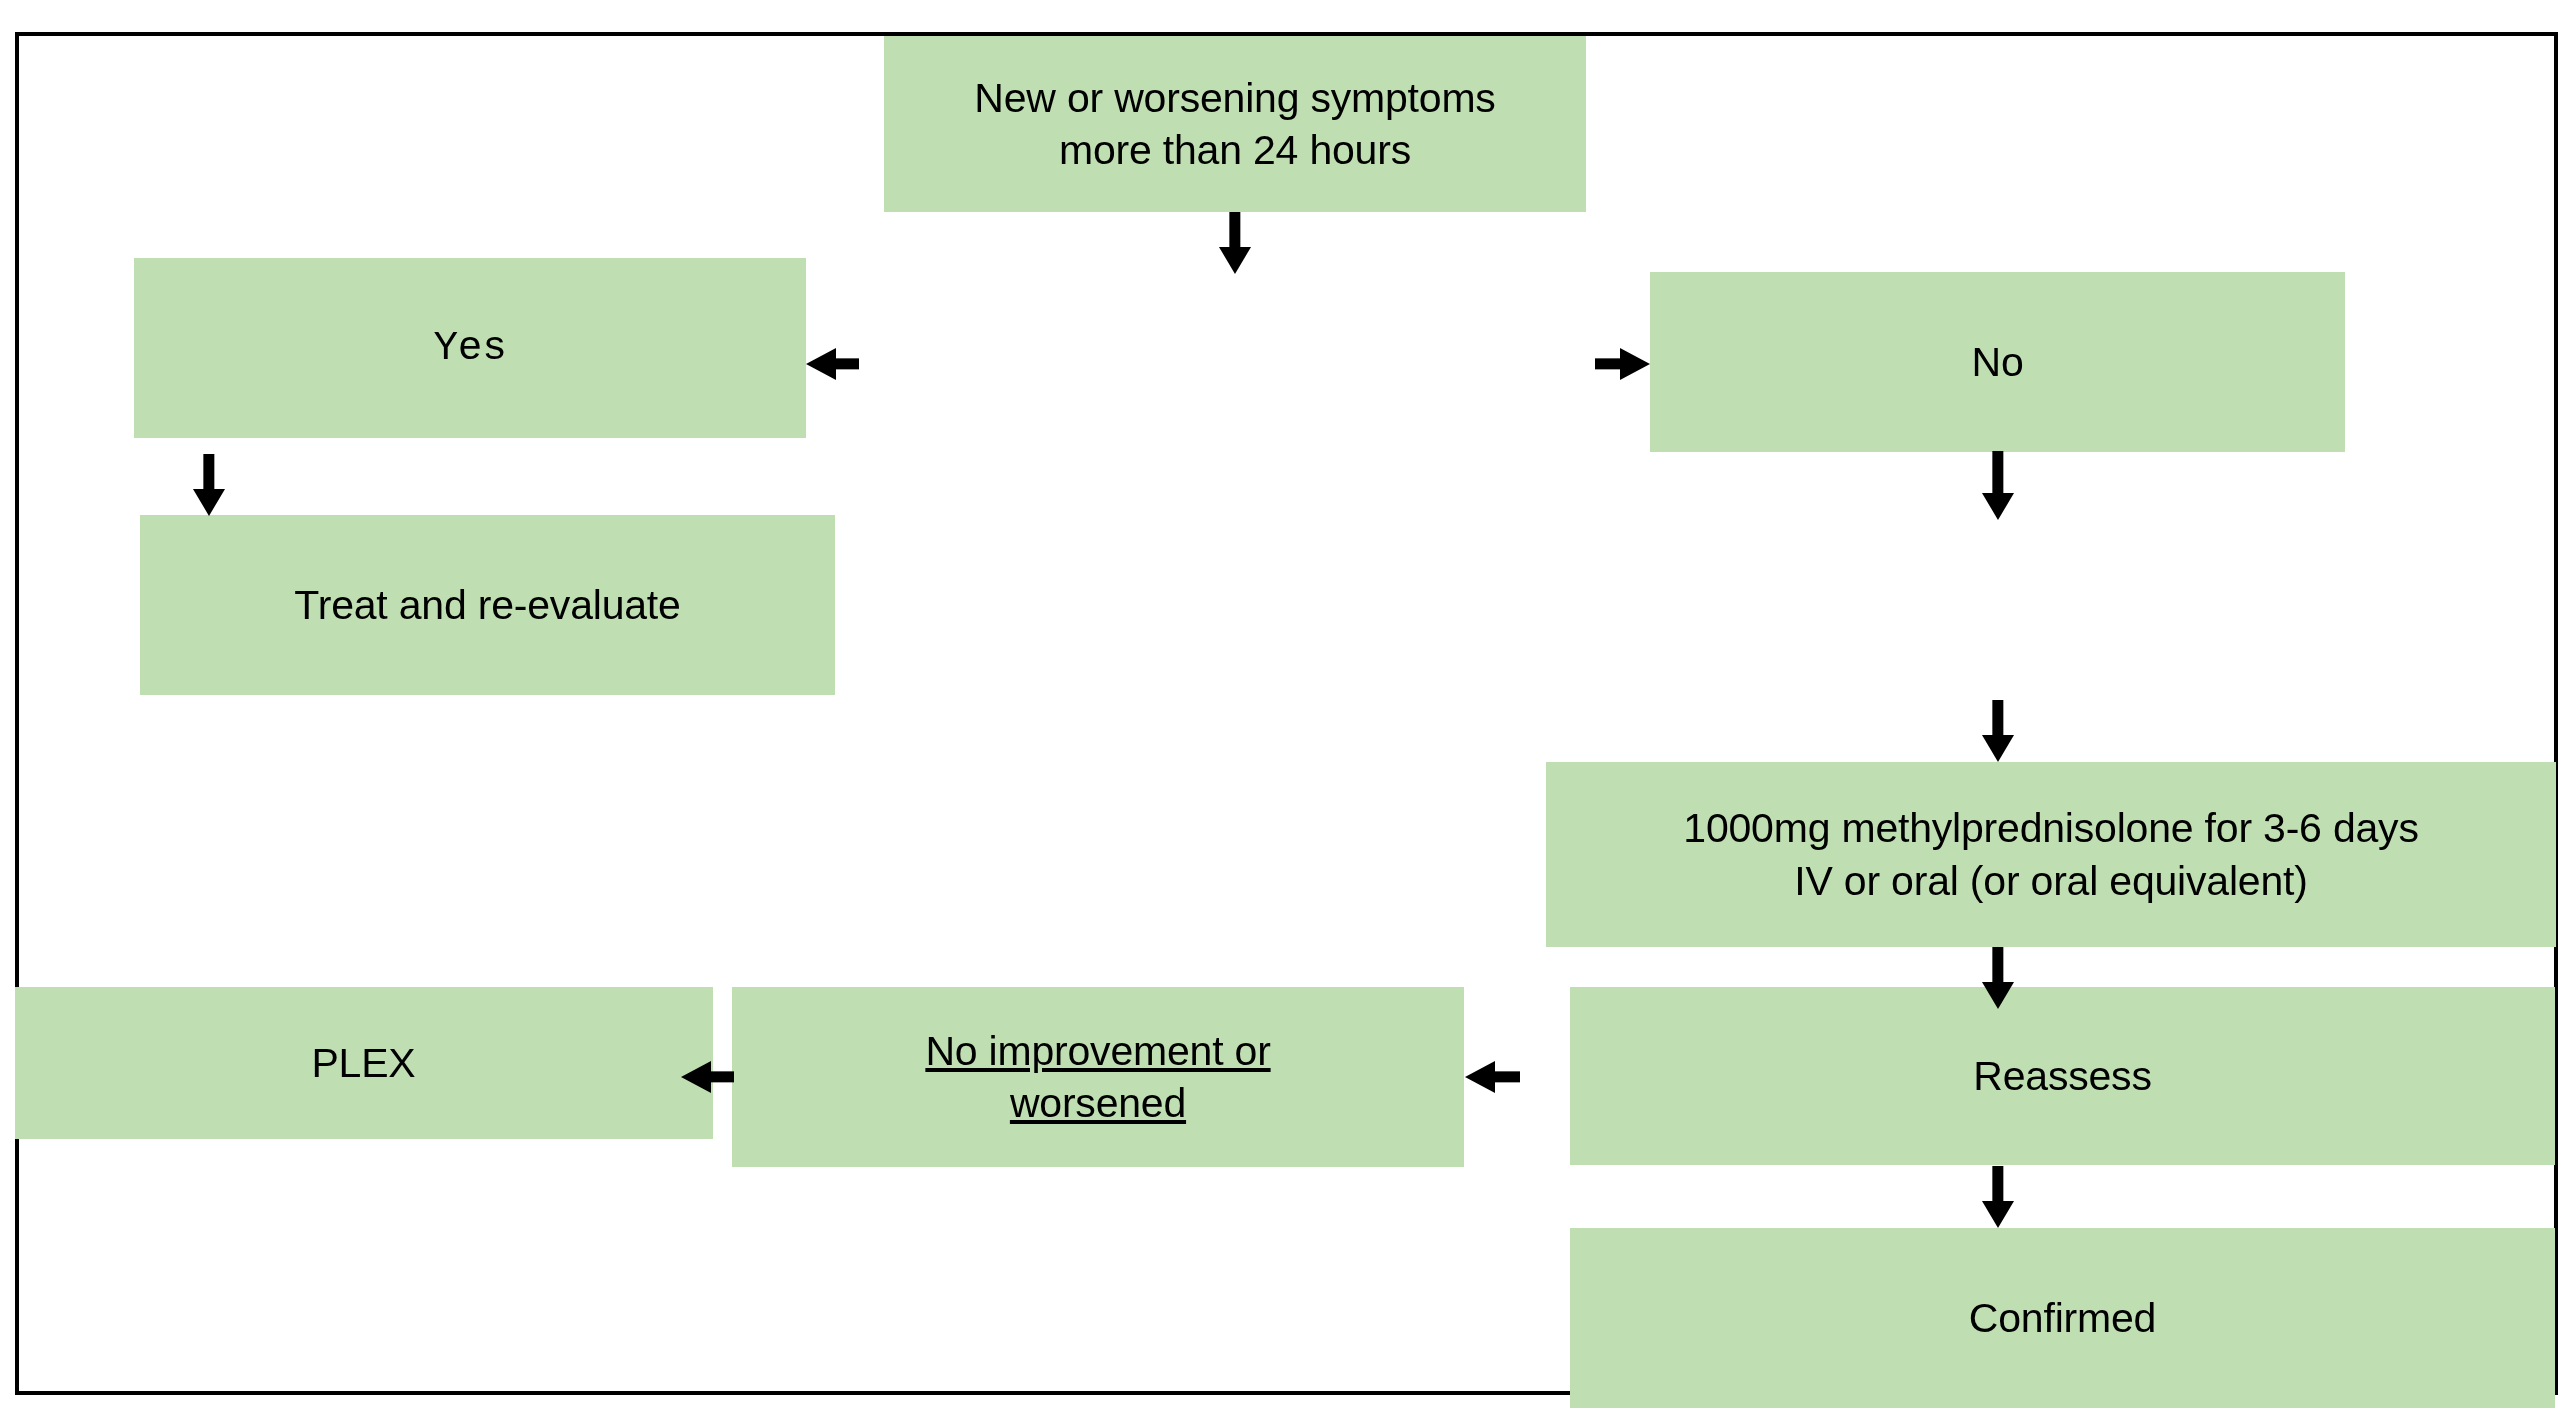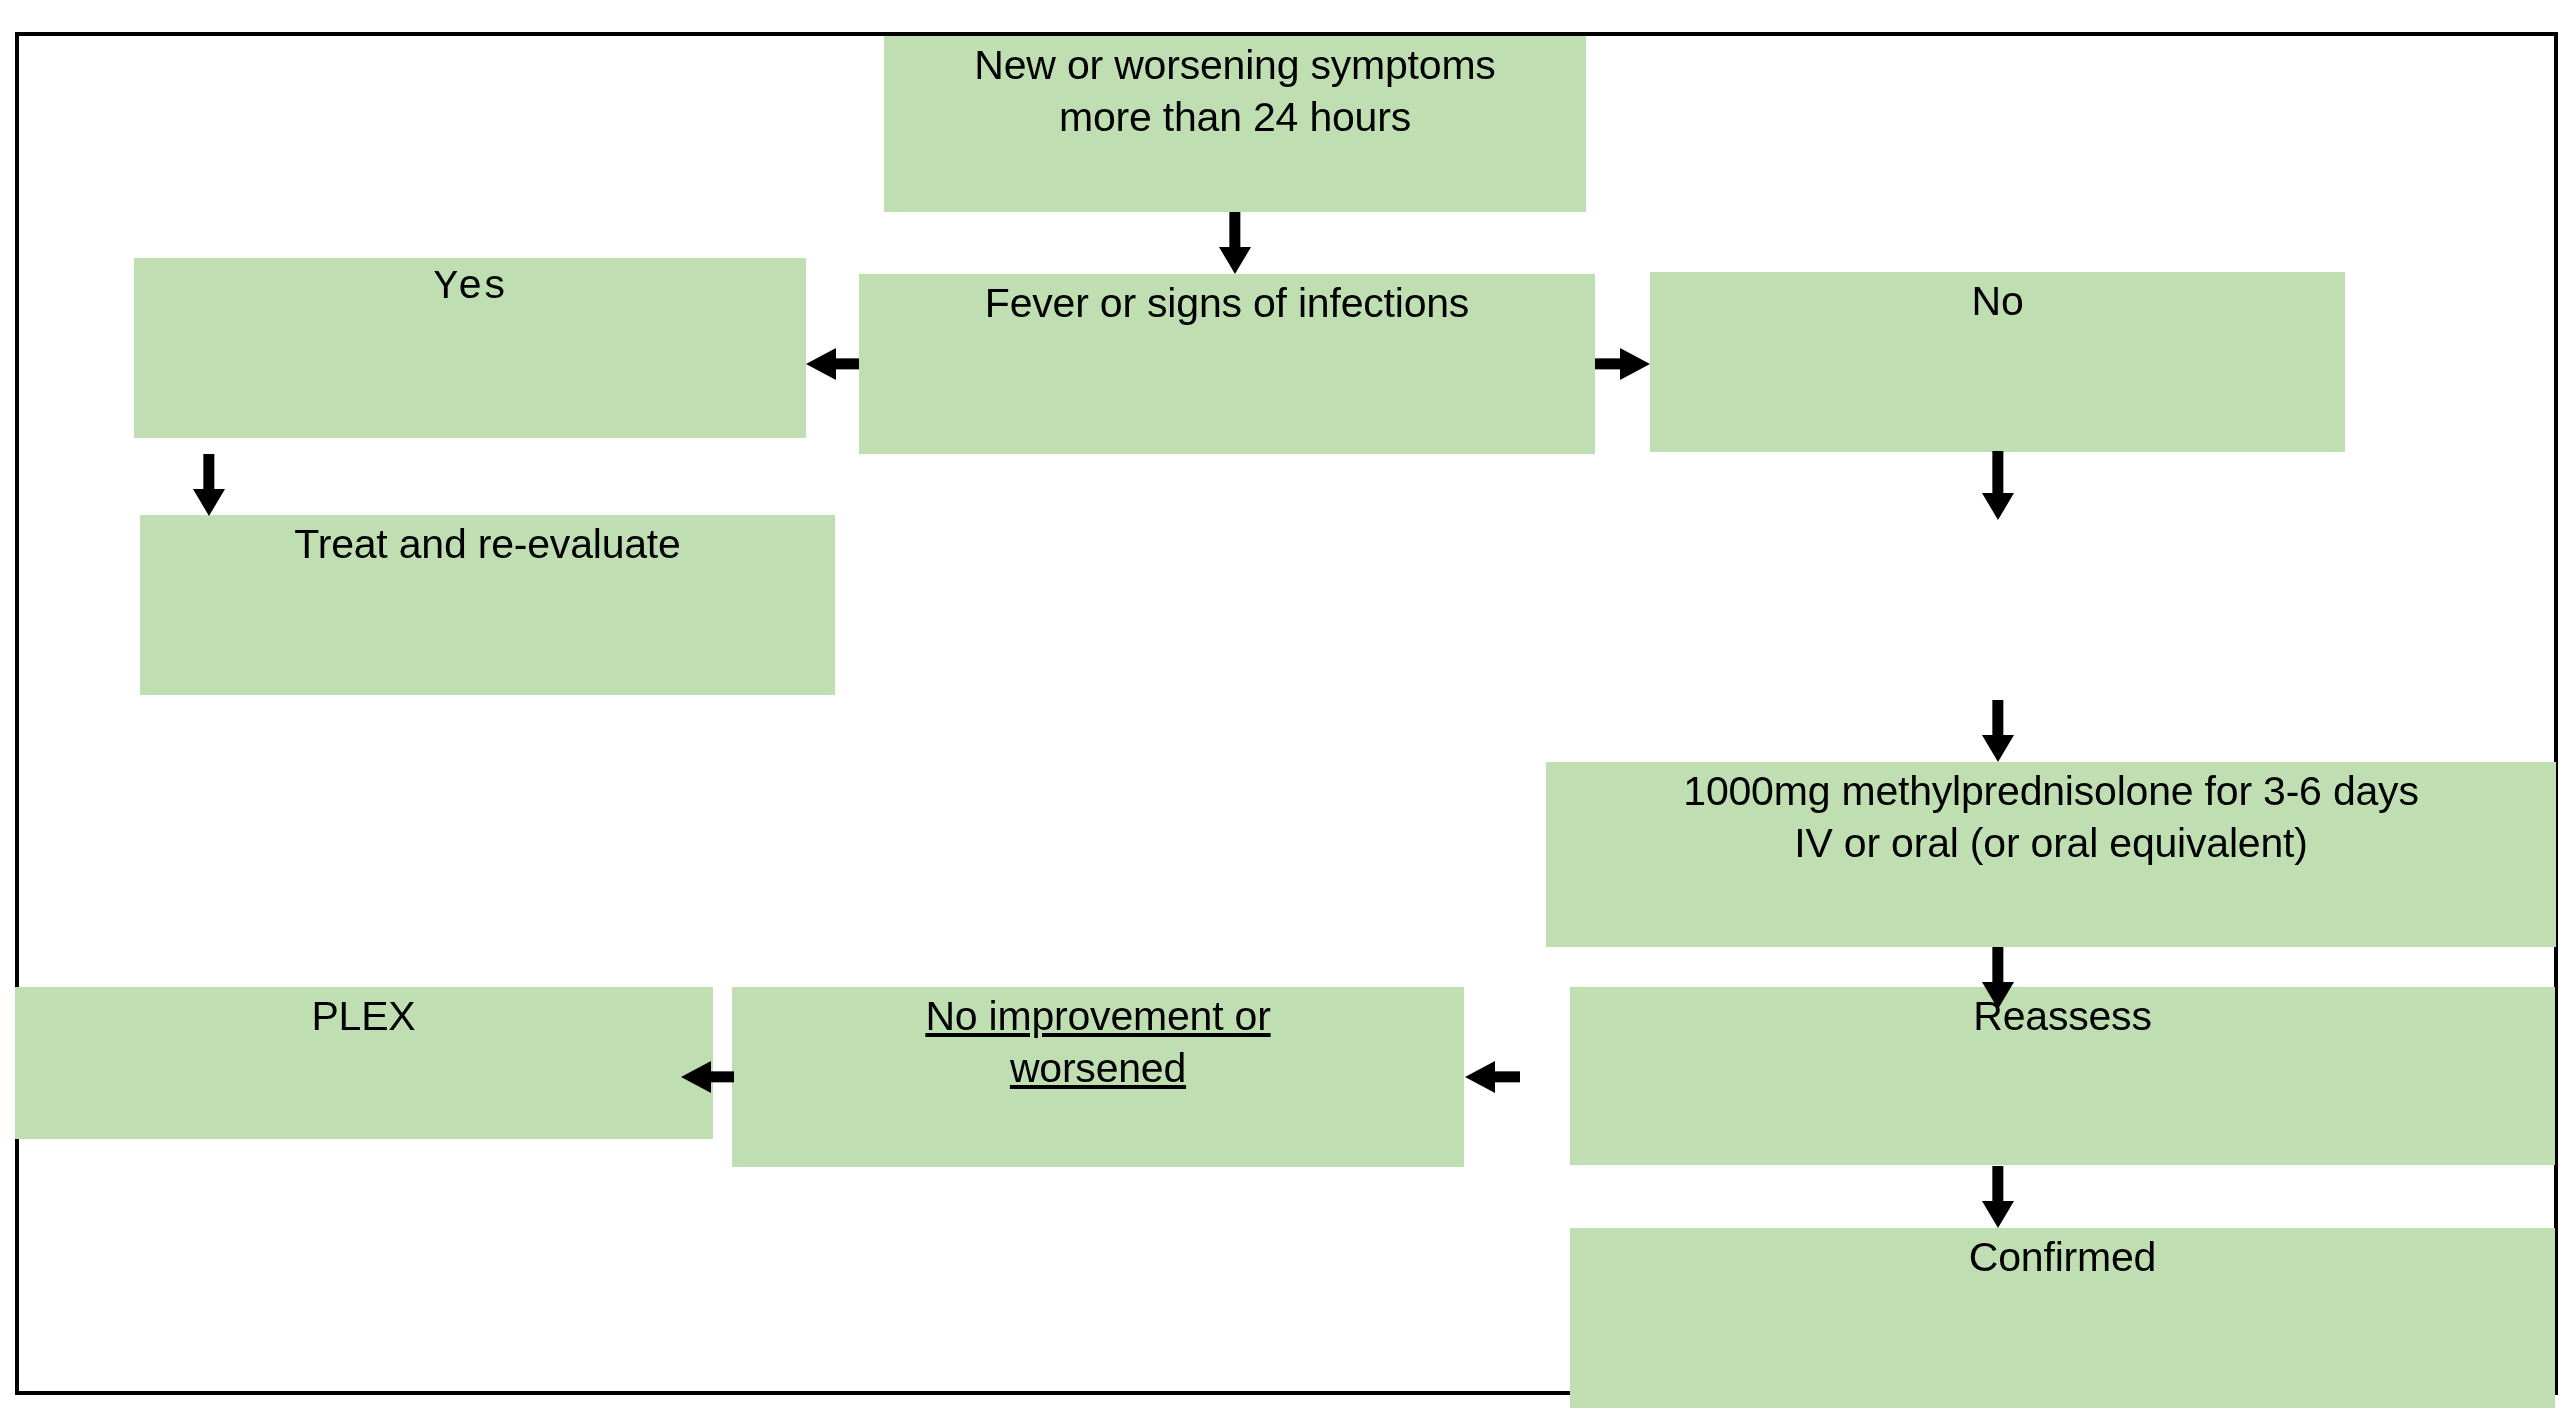--- a/index.html
+++ b/index.html
@@ -25,21 +25,21 @@
     width: 2543px;
     height: 1363px;
     border: 4.5px solid #000000;
     box-sizing: border-box;
     background: #ffffff;
   }
   .node {
     position: absolute;
     background: #BFDFB3;
     display: flex;
-    align-items: flex-start;
+    align-items: center;
     justify-content: center;
     text-align: center;
     color: #000000;
     font-family: "Liberation Sans", sans-serif;
     font-size: 41px;
     line-height: 1.28;
     letter-spacing: -0.2px;
     box-sizing: border-box;
     padding: 3px 17px;
     z-index: 2;
@@ -117,23 +117,20 @@
 
     <div class="arrow arrow-down" style="left:1200px; top:176px; width:32px; height:62px;">
       <div class="shaft" style="height:35px;"></div>
       <div class="head"></div>
     </div>
 
     <div class="node" style="left:115px; top:222px; width:672px; height:180px;font-family:Liberation Mono, monospace;">
       <span class="lbl">Yes</span>
     </div>
 
-    <div class="node" style="left:840px; top:238px; width:736px; height:180px;">
-      <span class="lbl">Fever or signs of infections</span>
-    </div>
 
     <div class="node" style="left:1631px; top:236px; width:695px; height:180px;">
       <span class="lbl">No</span>
     </div>
 
     <div class="arrow arrow-h arrow-left" style="left:787px; top:311px; width:53px; height:33px;">
       <div class="shaft"></div>
       <div class="head"></div>
     </div>
 

